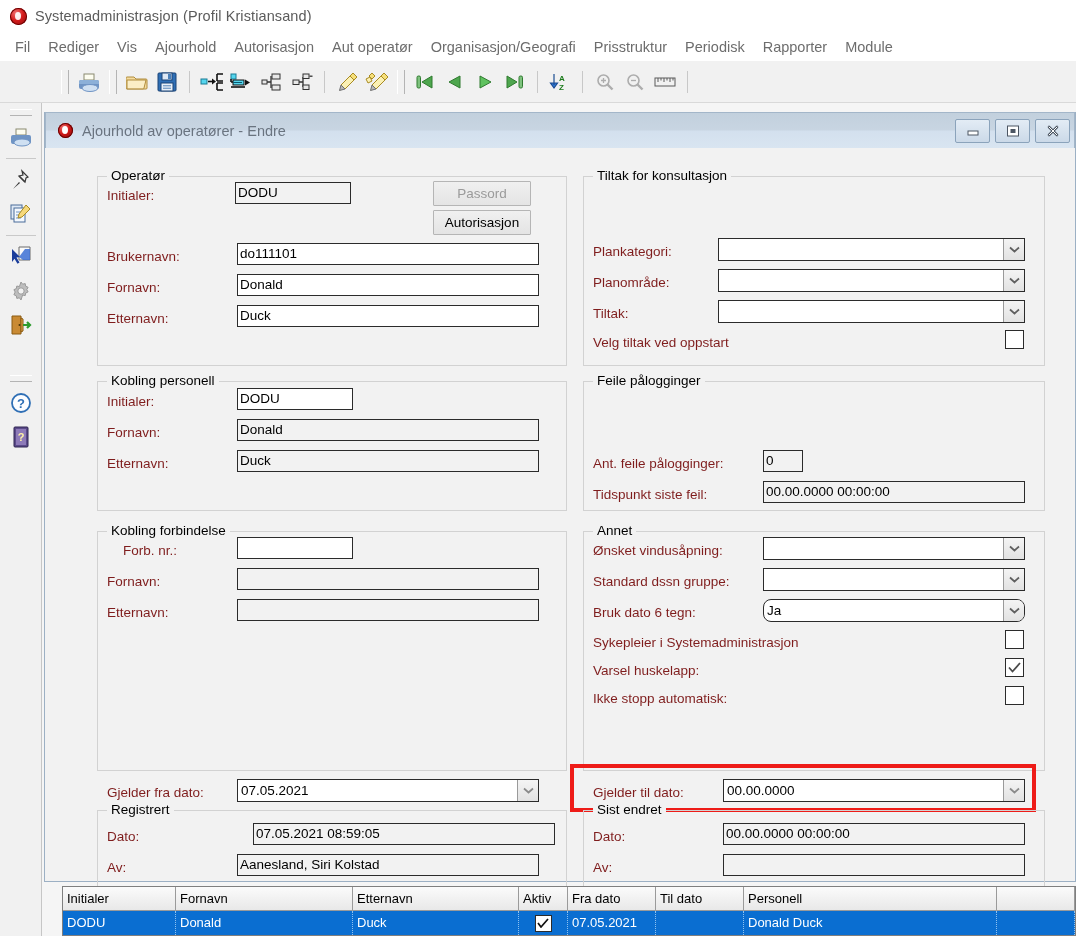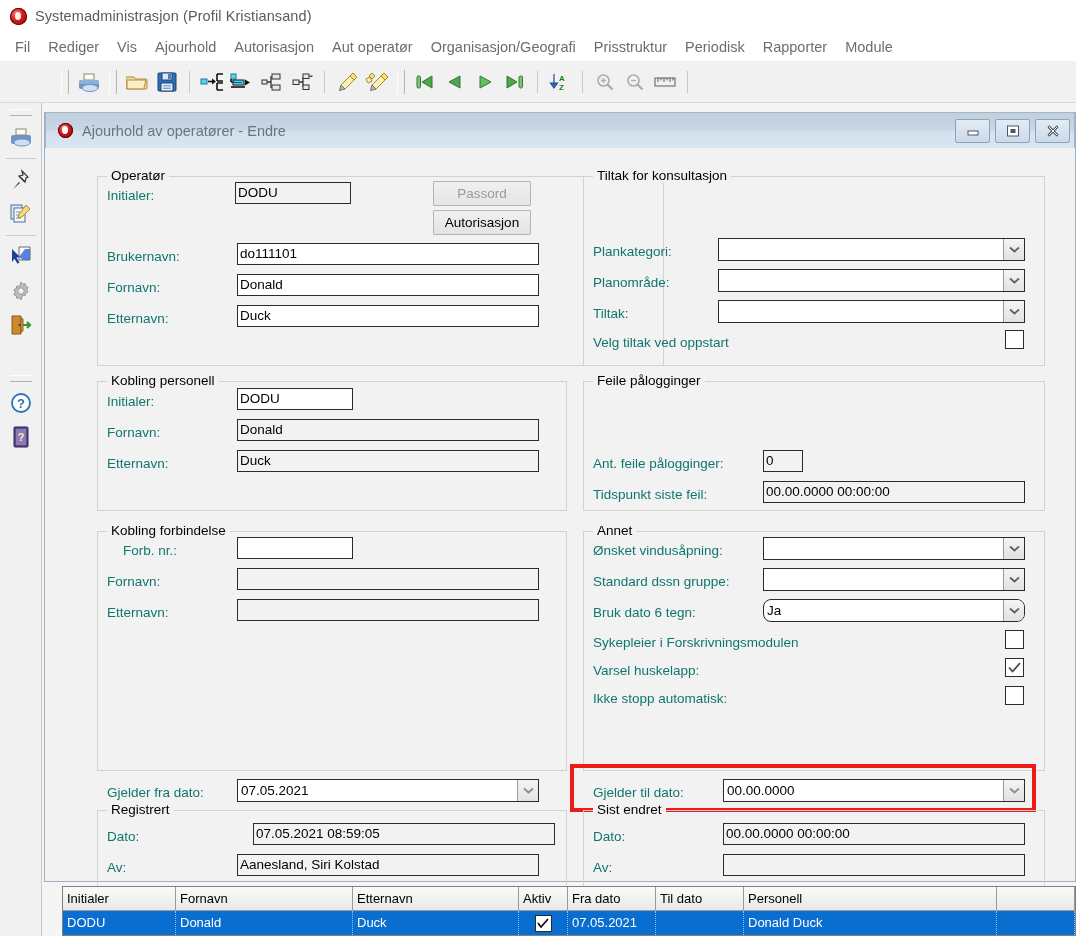--- a/index.html
+++ b/index.html
@@ -217,21 +217,21 @@
     padding: 0 4px;
     font-size: 13.5px;
     color: #000;
     white-space: nowrap;
   }
 
   
   .lbl {
     position: absolute;
     font-size: 13.5px;
-    color: #0f766e;
+    color: #7f1d1d;
     white-space: nowrap;
     line-height: 18px;
   }
   .fld {
     position: absolute;
     border: 1px solid #2b2b2b;
     background: #ffffff;
     box-sizing: border-box;
     font-family: "Liberation Sans", sans-serif;
     font-size: 13.5px;
@@ -633,21 +633,21 @@
           <svg width="14" height="12" viewBox="0 0 14 12">
               <path d="M3 2l8 8M11 2l-8 8" stroke="#4c5663" stroke-width="2.6" stroke-linecap="round"></path>
               <path d="M3 2l8 8M11 2l-8 8" stroke="#fff" stroke-width="1" stroke-linecap="round"></path>
             </svg>
         </div>
       </div>
     </div>
 
     <div class="dlg-body">
 
-      <div class="grp" style="left:52px; top:28px; width:567px; height:190px;">
+      <div class="grp" style="left:52px; top:28px; width:470px; height:190px;">
         <div class="grp-title">Operatør</div>
       </div>
       <div class="lbl" style="left:62px; top:39px;">Initialer:</div>
       <div class="fld ro" style="left:190px; top:34px; width:116px;">DODU</div>
       <div class="btn disabled" style="left:388px; top:33px; width:98px;">Passord</div>
       <div class="btn" style="left:388px; top:62px; width:98px;">Autorisasjon</div>
       <div class="lbl" style="left:62px; top:100px;">Brukernavn:</div>
       <div class="fld" style="left:192px; top:95px; width:302px;">do111101</div>
       <div class="lbl" style="left:62px; top:131px;">Fornavn:</div>
       <div class="fld" style="left:192px; top:126px; width:302px;">Donald</div>
@@ -738,21 +738,21 @@
       </div>
       <div class="lbl" style="left:548px; top:456px;">Bruk dato 6 tegn:</div>
       <div class="combo" style="left:718px; top:451px; width:262px;border-radius:8px;">
         <div class="cval">Ja</div>
         <div class="carr">
           <svg width="11" height="7" viewBox="0 0 11 7">
               <path d="M1 1.5l4.5 4 4.5-4" fill="none" stroke="#5f5f5f" stroke-width="1.7"></path>
             </svg>
         </div>
       </div>
-      <div class="lbl" style="left:548px; top:486px;">Sykepleier i Forskrivningsmodulen</div>
+      <div class="lbl" style="left:548px; top:486px;">Sykepleier i Systemadministrasjon</div>
       <div class="chk" style="left:960px; top:482px;"></div>
       <div class="lbl" style="left:548px; top:514px;">Varsel huskelapp:</div>
       <div class="chk" style="left:960px; top:510px;">
         <svg width="13" height="11" viewBox="0 0 13 11">
             <path d="M1 5.5l3.5 4L12 1" fill="none" stroke="#4a4a4a" stroke-width="1.8"></path>
           </svg>
       </div>
       <div class="lbl" style="left:548px; top:542px;">Ikke stopp automatisk:</div>
       <div class="chk" style="left:960px; top:538px;"></div>
 

